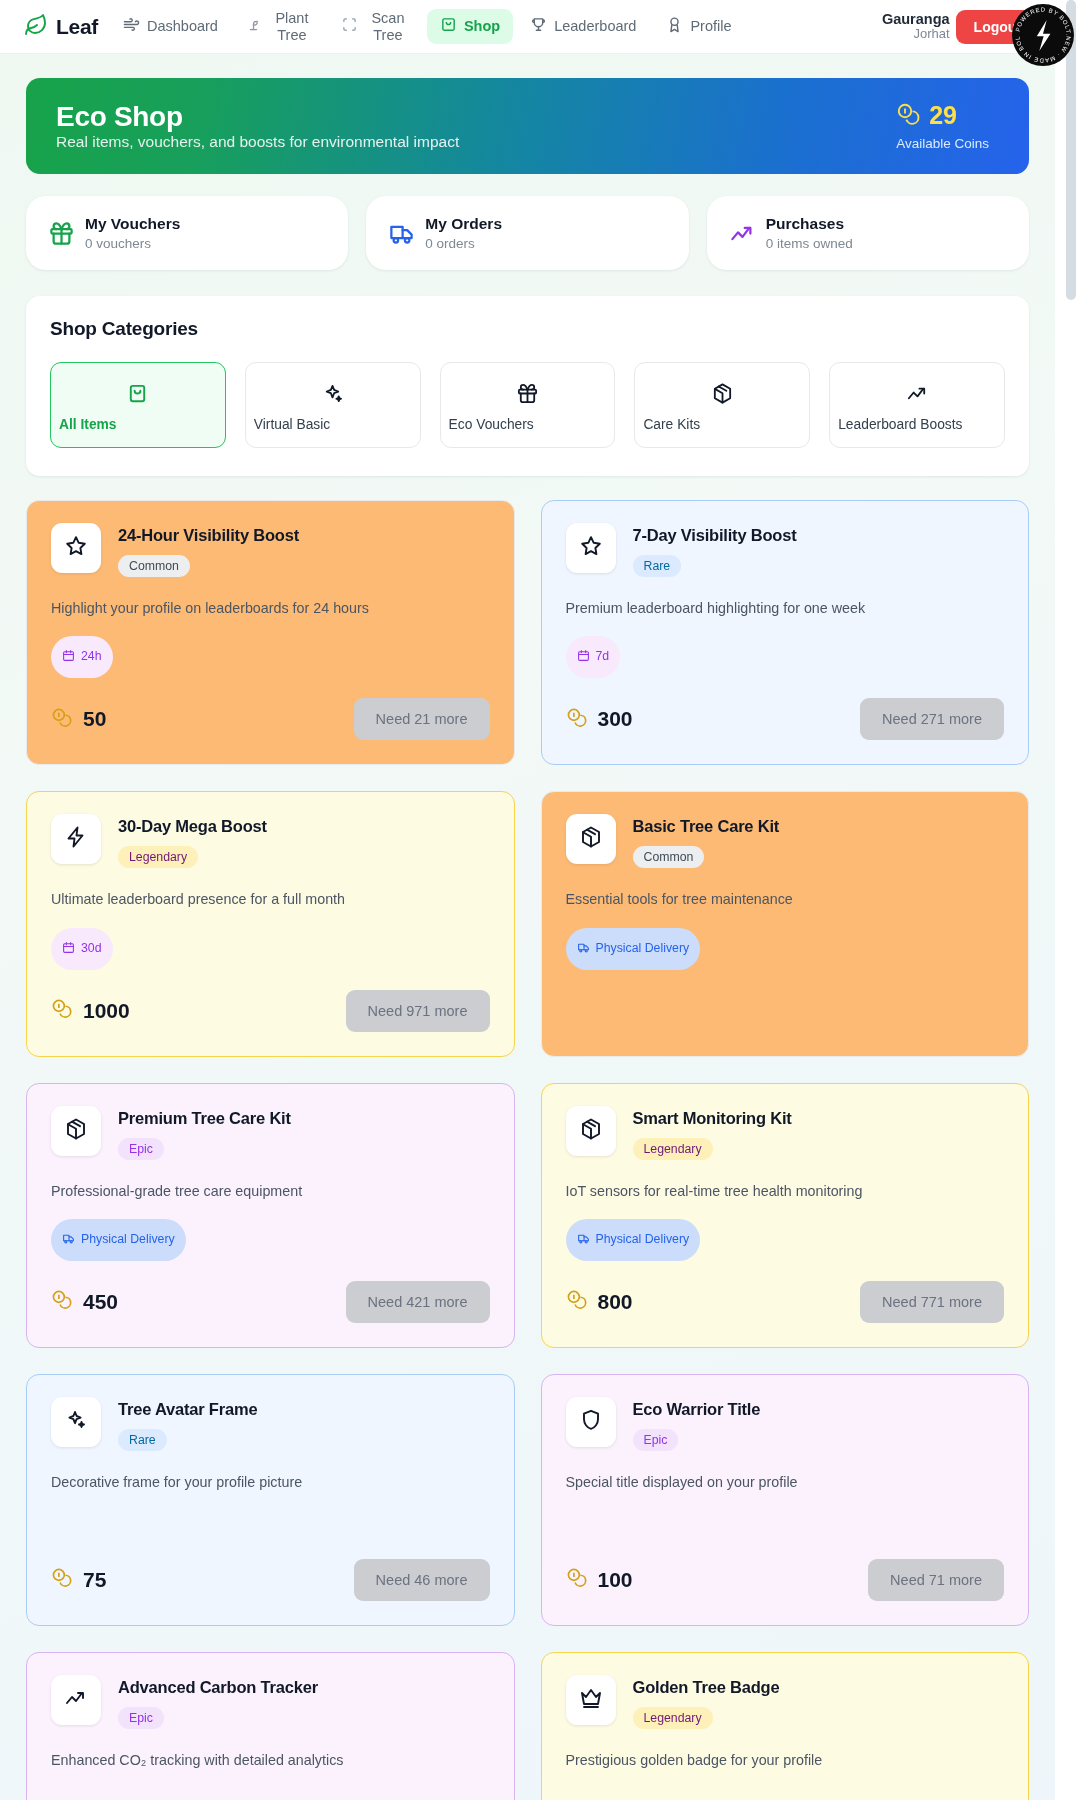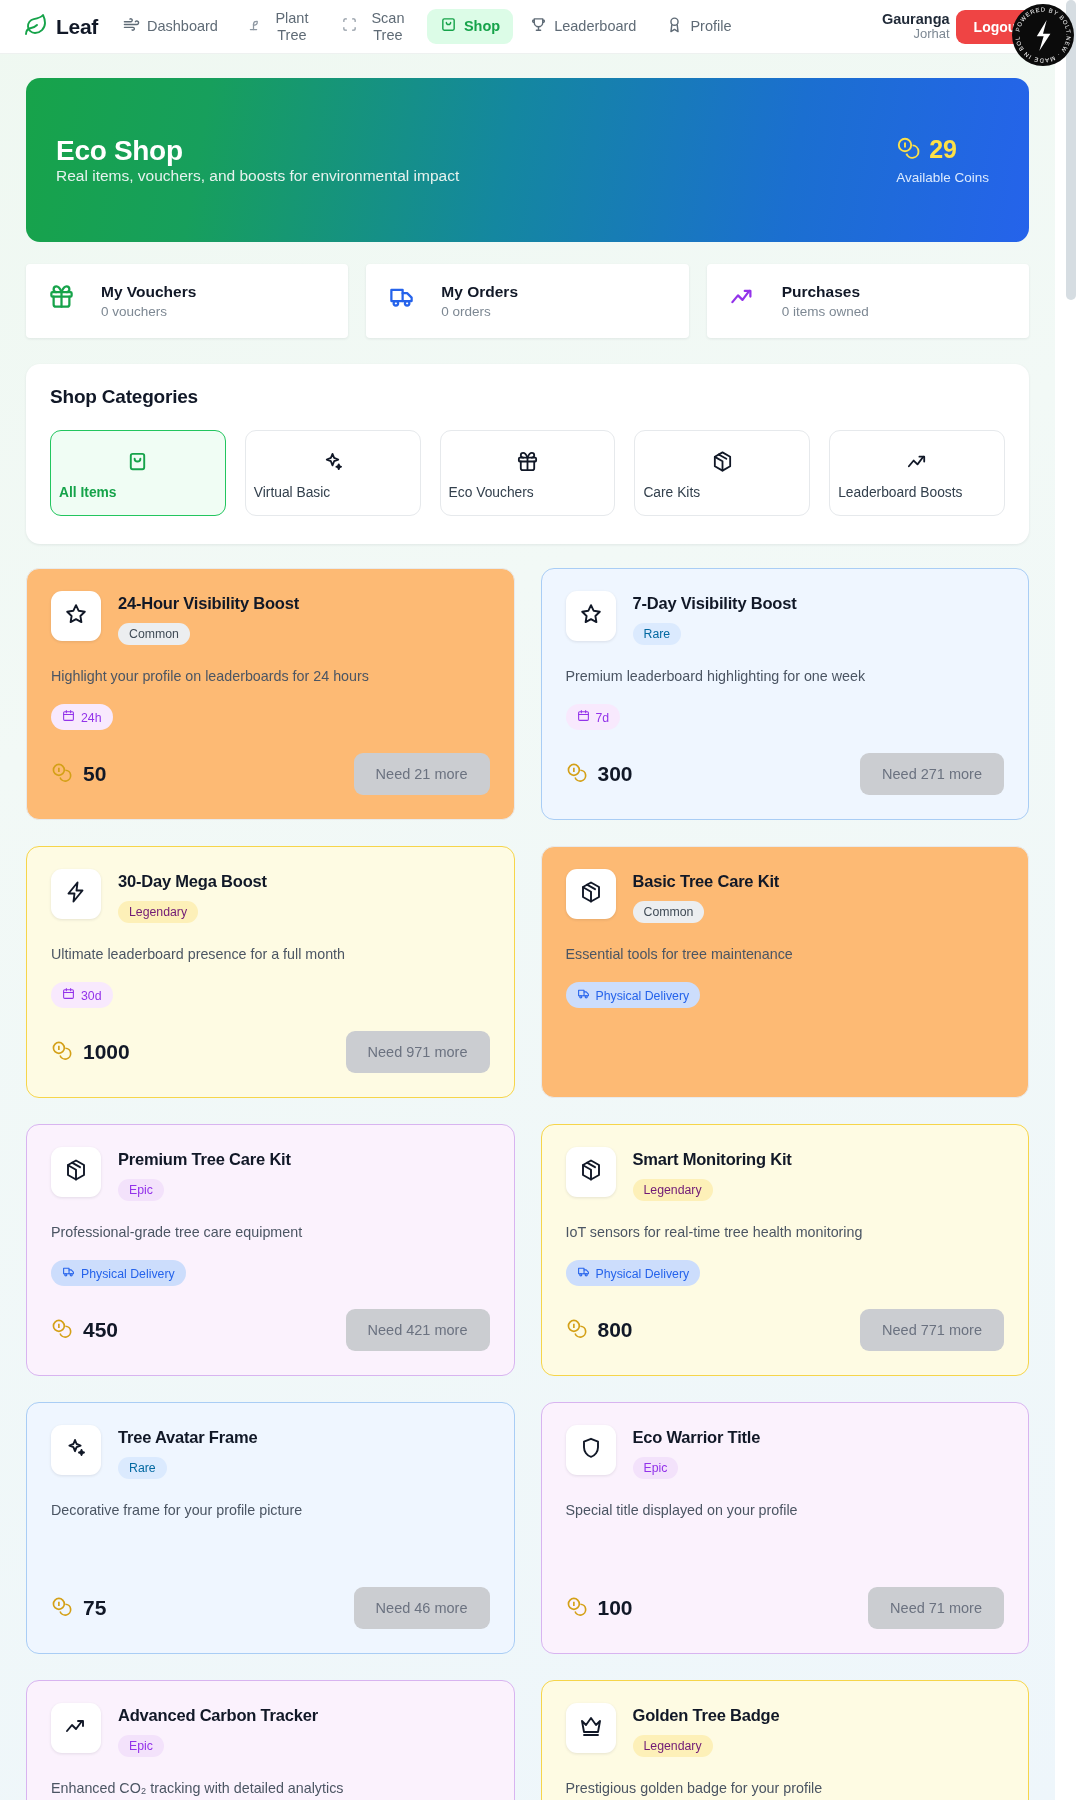--- a/index.html
+++ b/index.html
@@ -93,43 +93,43 @@
     z-index: 20;
     display: flex; align-items: center; justify-content: center;
     color: #fff;
   }
 
   
   .content { padding: 24px 26px 0 26px; }
 
   
   .hero {
-    height: 164px;
+    height: 96px;
     border-radius: 14px;
     background: linear-gradient(100deg, #17a34a 0%, #179f5c 18%, #1487a0 48%, #1b6fd0 76%, #2563eb 100%);
     padding: 26px 30px;
     display: flex; align-items: center; justify-content: space-between;
     color: #fff;
     position: relative;
   }
   .hero-title { font-size: 28px; font-weight: 700; letter-spacing: -0.3px; }
   .hero-sub { font-size: 15.5px; color: #e6f2ee; }
   .hero-coins { text-align: center; padding-right: 10px; }
   .hero-coin-row { display: flex; align-items: center; gap: 9px; }
   .hero-coin-num { font-size: 25px; font-weight: 700; color: #fde047; }
   .hero-coin-label { font-size: 13.5px; color: #dbeafe; margin-top: 6px; }
 
   
   .stats { display: flex; gap: 18px; margin-top: 22px; }
   .stat-card {
     flex: 1;
     background: #fff;
-    border-radius: 4px;
+    border-radius: 20px;
     padding: 19px 22px;
-    display: flex; align-items: flex-start; gap: 26px;
+    display: flex; align-items: flex-end; gap: 10px;
     box-shadow: 0 1px 3px rgba(16,24,40,.08);
     cursor: pointer;
   }
   .stat-title { font-size: 15.5px; font-weight: 700; color: #111827; }
   .stat-sub { font-size: 13.5px; color: #7d8893; margin-top: 3px; }
 
   
   .categories {
     margin-top: 26px;
     background: #fff;
@@ -204,22 +204,22 @@
   .rarity-pill.common { background: #eceef0; color: #414c57; }
   .rarity-pill.rare { background: #dbeafe; color: #0369a1; }
   .rarity-pill.epic { background: #f3e2fb; color: #9333ea; }
   .rarity-pill.legendary { background: #fdf0b8; color: #701a75; }
 
   .item-desc {
     font-size: 14.3px; color: #4b5563; margin-top: 22px; line-height: 1.35;
   }
   .tag-row { margin-top: 18px; min-height: 26px; }
   .tag {
-    display: inline-flex; align-items: flex-end; gap: 6px;
-    font-size: 12.3px; padding: 5px 11px; border-radius: 999px;
+    display: inline-flex; align-items: flex-start; gap: 6px;
+    font-size: 12.3px; padding: 13px 11px; border-radius: 999px;
   }
   .tag.duration { background: #f8e9fd; color: #9333ea; }
   .tag.delivery { background: #ccddfc; color: #2563eb; }
 
   .item-foot {
     margin-top: auto;
     display: flex; align-items: center; justify-content: space-between;
     padding-top: 20px;
   }
   .price { display: flex; align-items: center; gap: 11px; }

